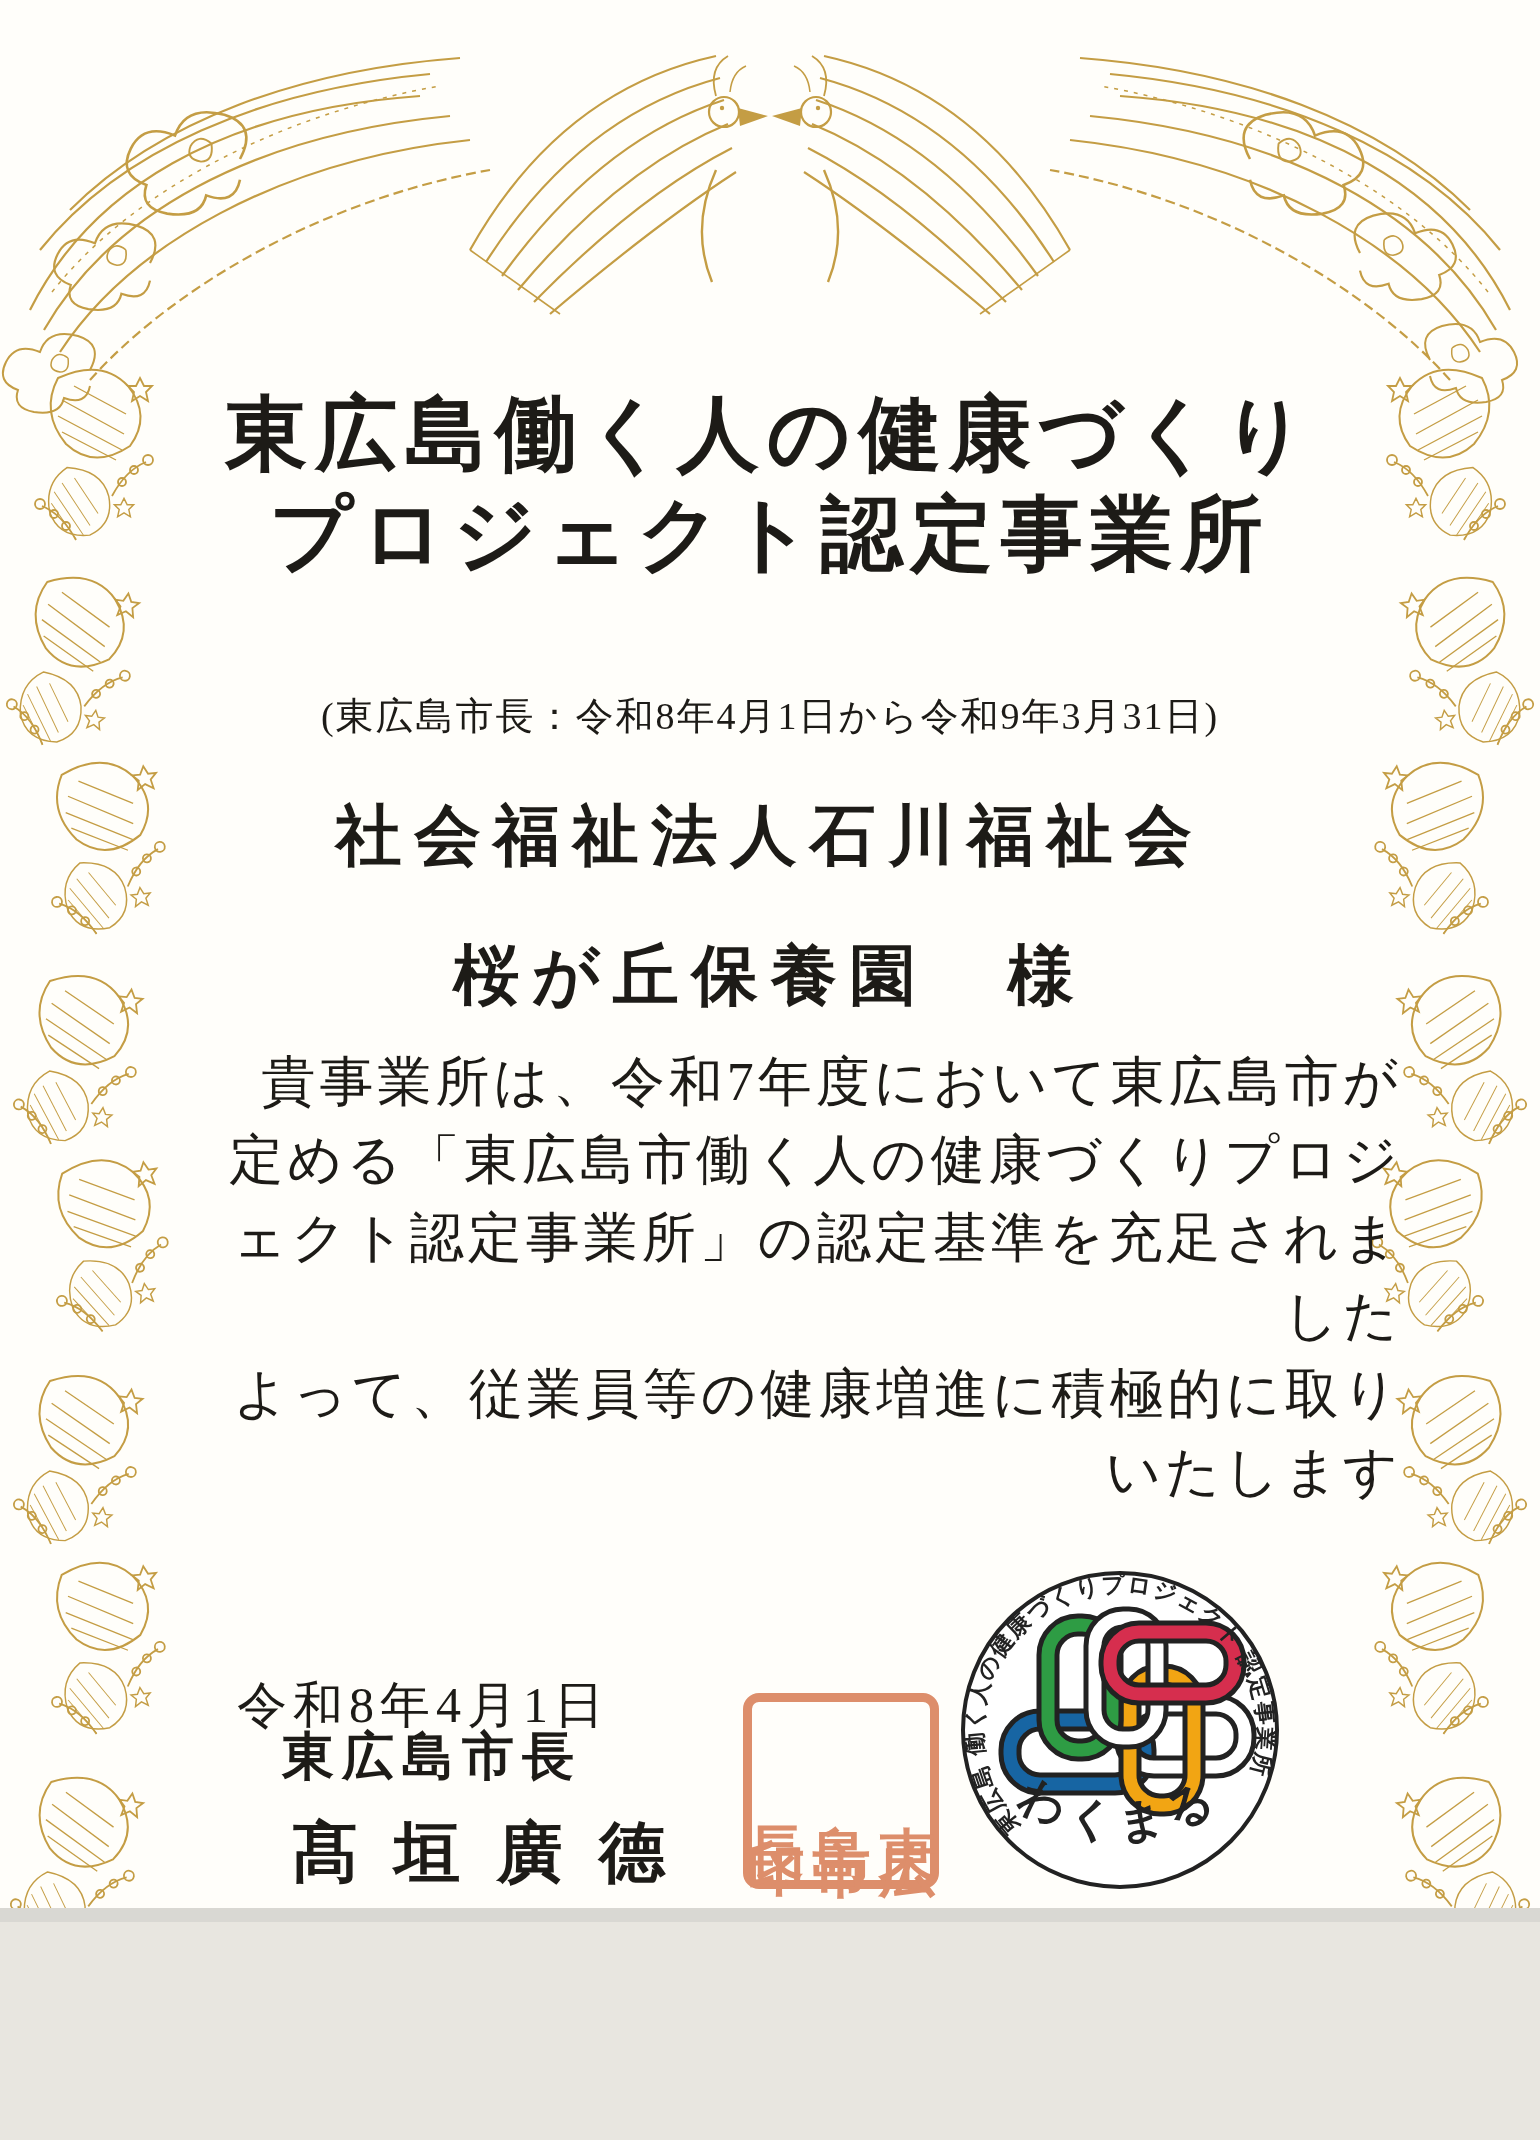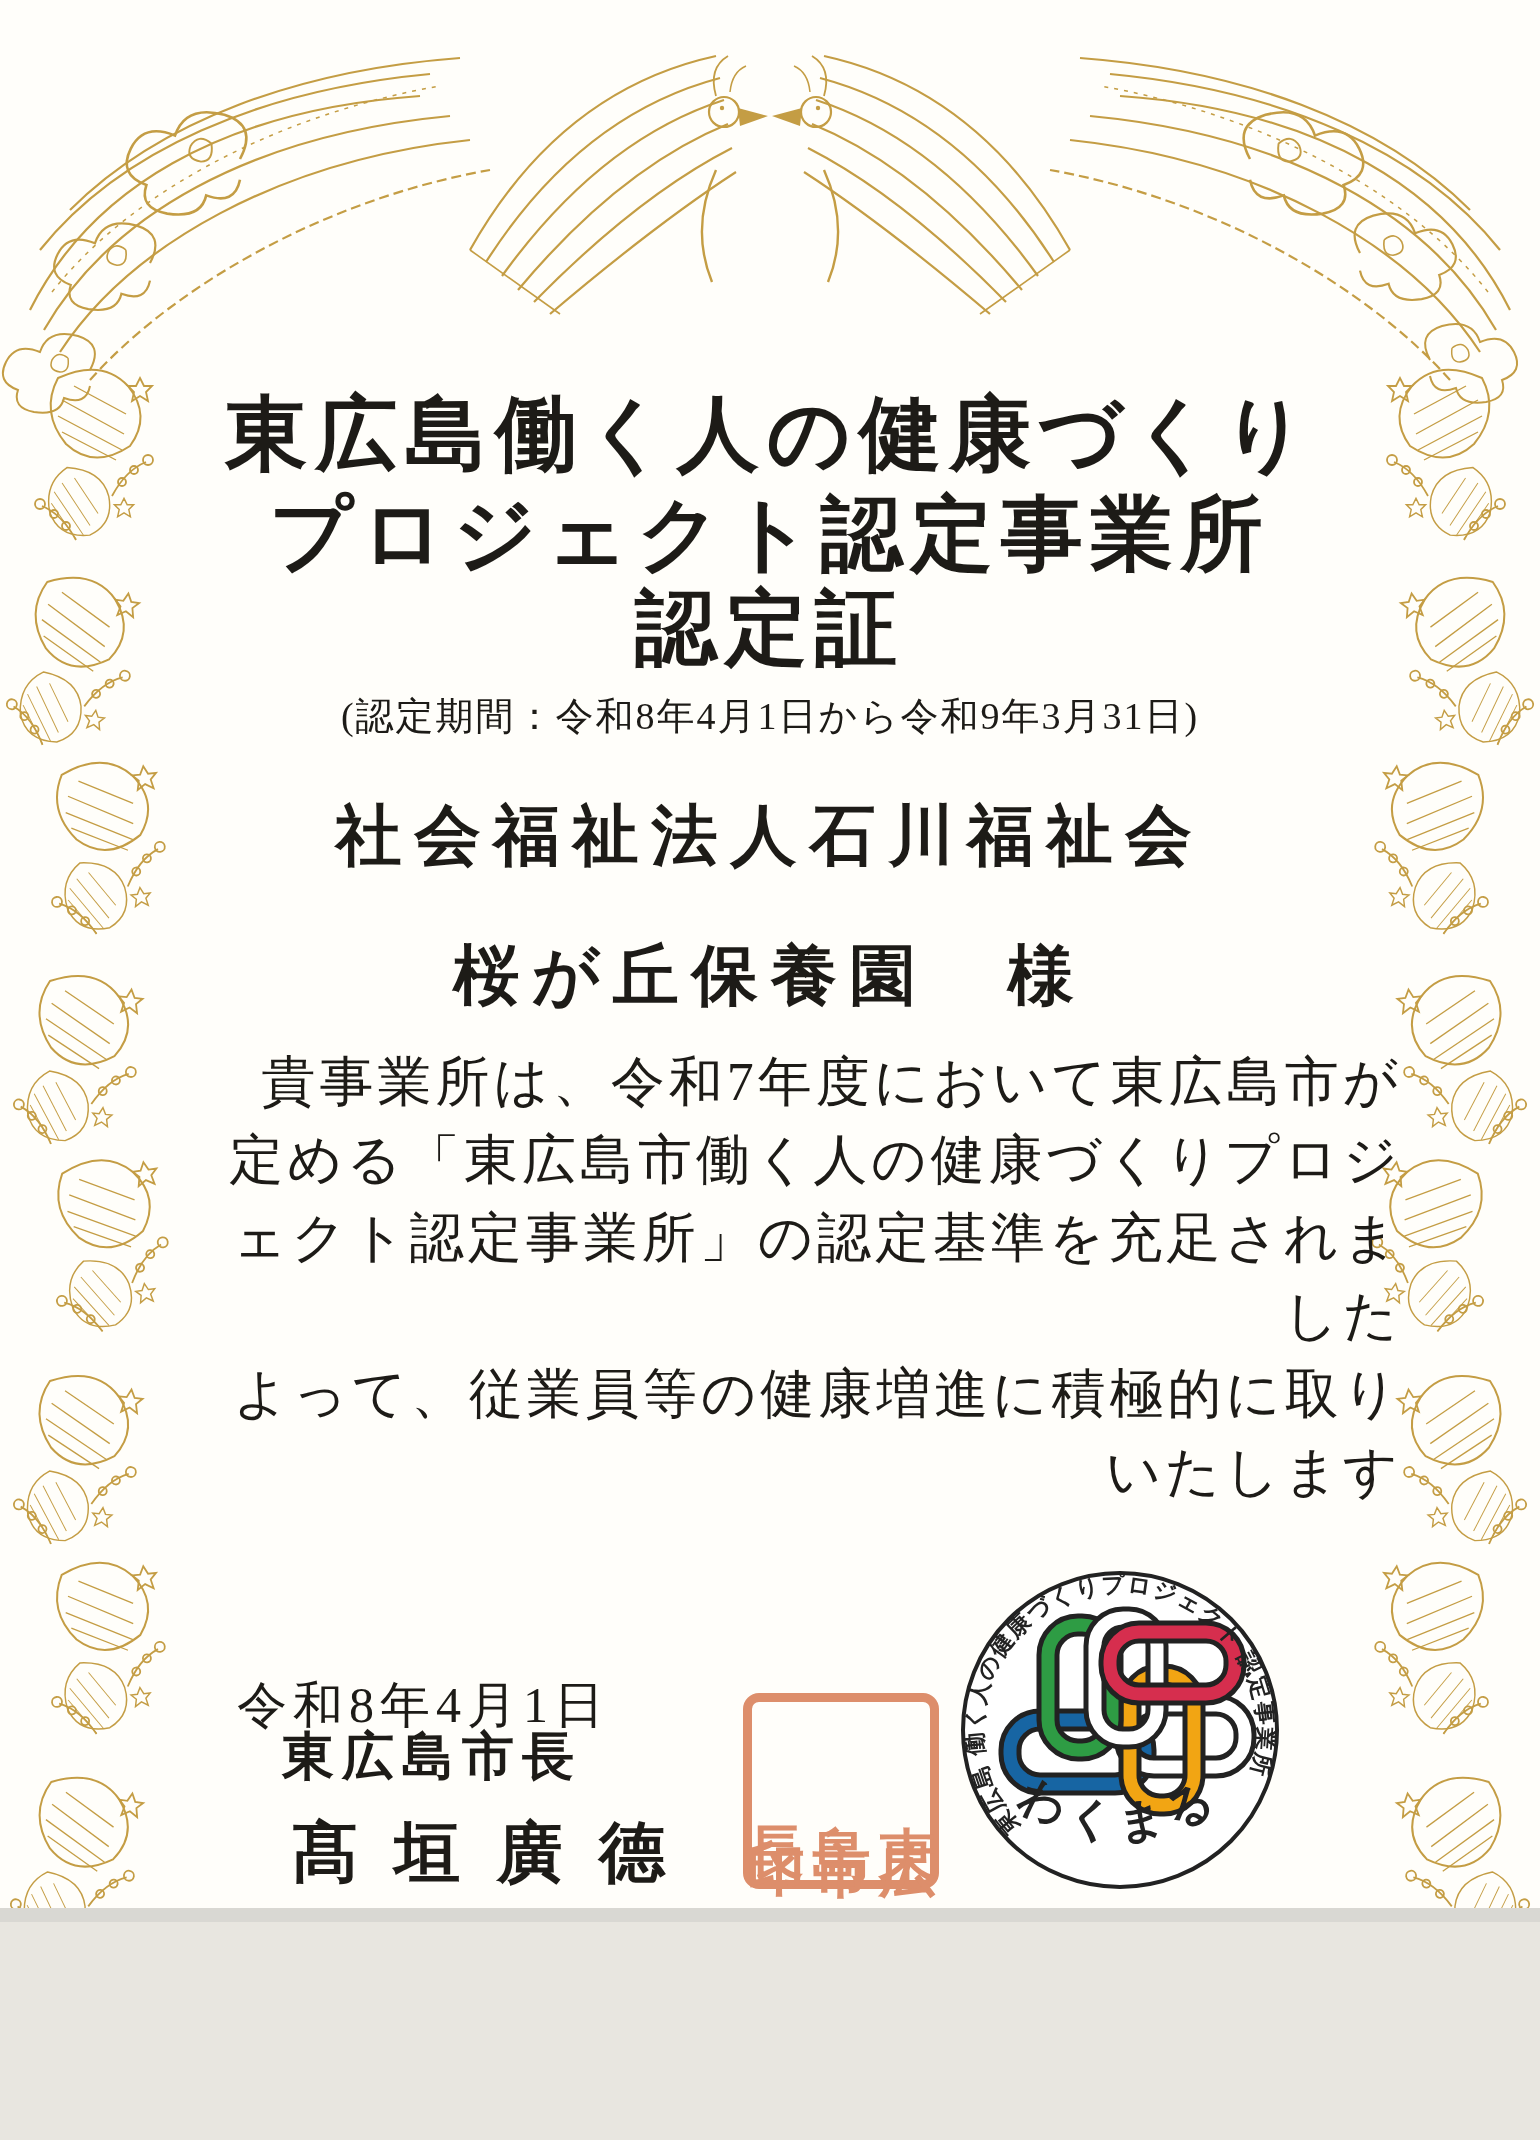--- a/index.html
+++ b/index.html
@@ -150,23 +150,22 @@
       <use href="#sprig" transform="translate(640,2060) scale(-1,1)"></use>
       <use href="#sprig" transform="translate(980,2055)"></use>
       <use href="#sprig" transform="translate(1300,2050) scale(-1,1)"></use>
     </g>
   </svg>
 
   <div class="content">
 
     <div class="centered title-line" style="top:386px">東広島働く人の健康づくり</div>
     <div class="centered title-line" style="top:486px">プロジェクト認定事業所</div>
-    <div class="centered title-line" style="top:580px">認定証</div>
-
-    <div class="centered period" style="top:692px">(認定期間：令和8年4月1日から令和9年3月31日)</div>
+
+    <div class="centered period" style="top:692px">(東広島市長：令和8年4月1日から令和9年3月31日)</div>
 
     <div class="centered recipient" style="top:788px">社会福祉法人石川福祉会</div>
     <div class="centered recipient" style="top:928px">桜が丘保養園　様</div>
 
     <div class="body-block">
       <div class="body-line">貴事業所は、令和7年度において東広島市が</div>
       <div class="body-line">定める「東広島市働く人の健康づくりプロジ</div>
       <div class="body-line">ェクト認定事業所」の認定基準を充足されま</div>
       <div class="body-line">した</div>
       <div class="body-line">よって、従業員等の健康増進に積極的に取り</div>

